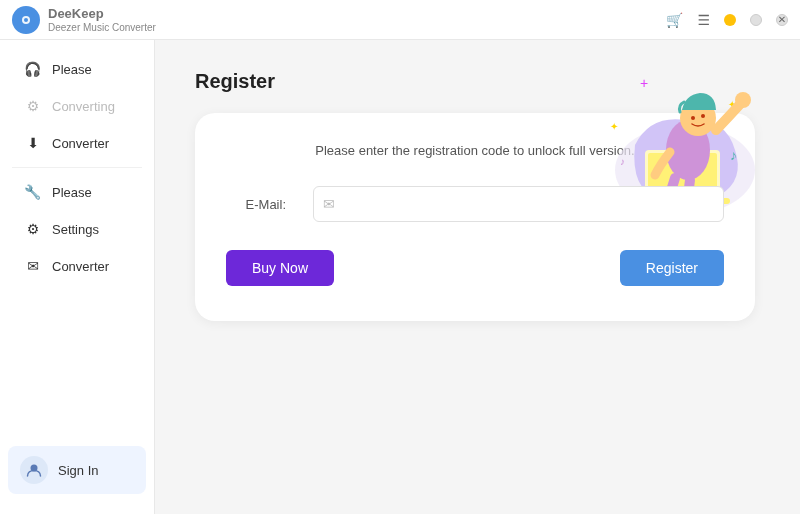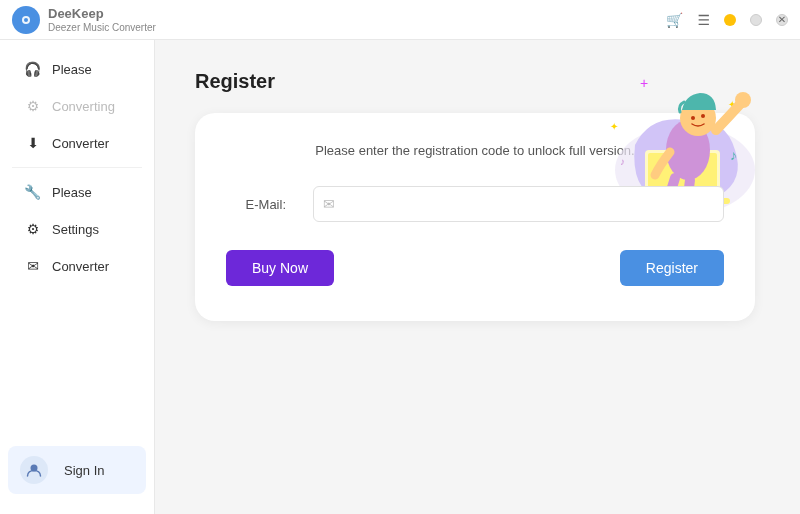--- a/index.html
+++ b/index.html
@@ -108,21 +108,21 @@
       height: 1px;
       background: #f0f0f0;
       margin: 6px 12px;
     }
     .sidebar-bottom {
       padding: 10px 8px;
     }
     .sign-in-btn {
       display: flex;
       align-items: center;
-      gap: 16px;
+      gap: 10px;
       padding: 10px 12px;
       background: #eef4ff;
       border-radius: 8px;
       cursor: pointer;
       font-size: 13px;
       color: #333;
       border: none;
       width: 100%;
     }
     .avatar-circle {

